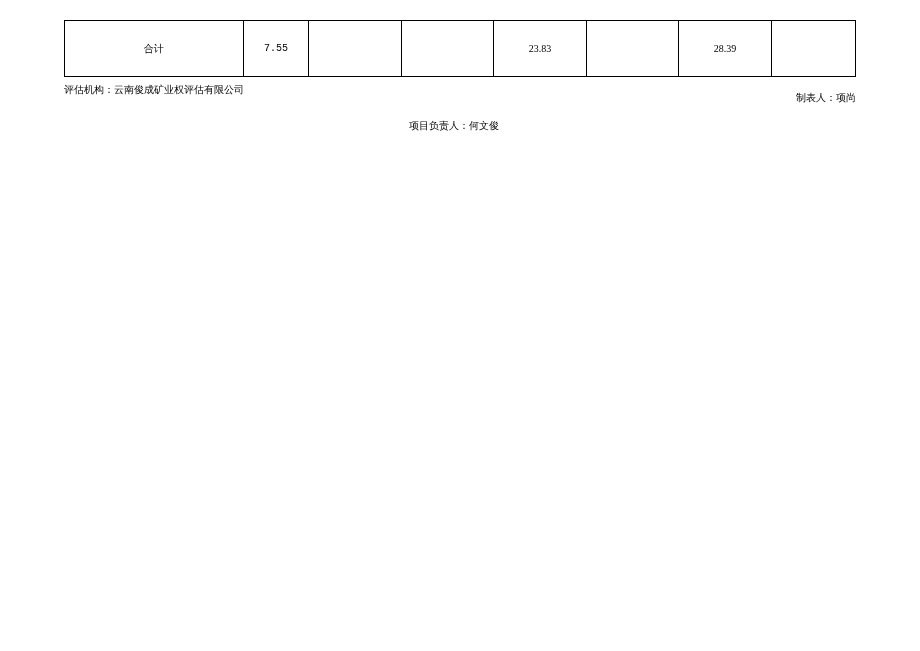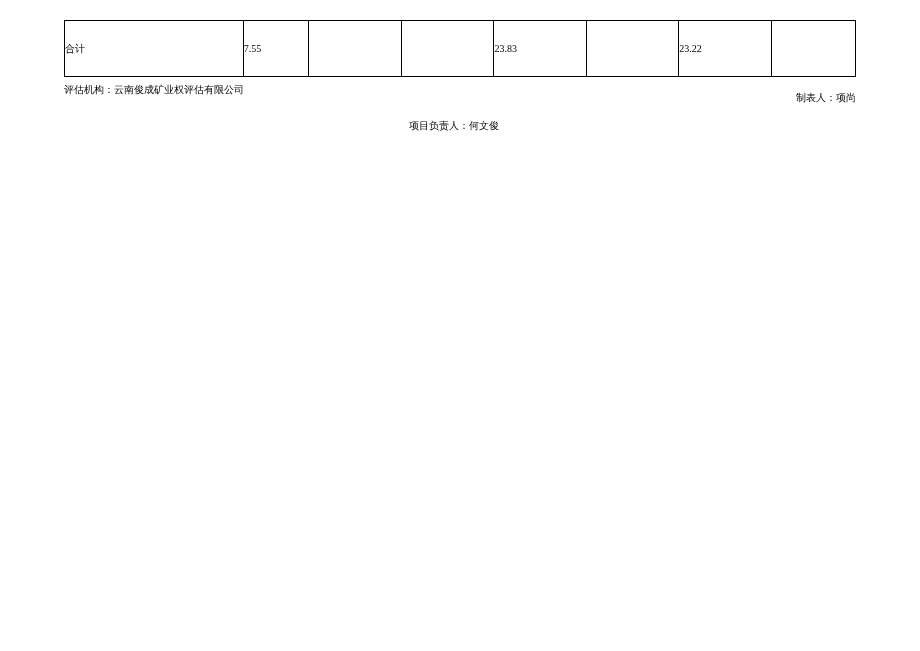--- a/index.html
+++ b/index.html
@@ -22,26 +22,26 @@
       margin: 0 64px;
     }
     table {
       border-collapse: collapse;
       width: 100%;
       table-layout: fixed;
     }
     td {
       border: 1px solid #000000;
       height: 56px;
-      text-align: left;
+      text-align: center;
       vertical-align: middle;
       font-size: 10px;
     }
     .col-1 { width: 174px; }
-    .col-2 { width: 64px; }
+    .col-2 { width: 64px; font-family: Liberation Mono, monospace; }
     .col-3 { width: 90px; }
     .col-4 { width: 90px; }
     .col-5 { width: 90px; }
     .col-6 { width: 90px; }
     .col-7 { width: 90px; }
     .col-8 { width: 82px; }
     .footer-row {
       margin: 6px 64px 0 64px;
       position: relative;
       height: 20px;
@@ -71,21 +71,21 @@
   <div class="table-container">
     <table>
       <tbody>
           <tr>
         <td class="col-1">合计</td>
         <td class="col-2">7.55</td>
         <td class="col-3"></td>
         <td class="col-4"></td>
         <td class="col-5">23.83</td>
         <td class="col-6"></td>
-        <td class="col-7">23.22</td>
+        <td class="col-7">28.39</td>
         <td class="col-8"></td>
       </tr>
     </tbody>
       </table>
   </div>
   <div class="footer-row">
     <span class="footer-left">评估机构：云南俊成矿业权评估有限公司</span>
     <span class="footer-center">项目负责人：何文俊</span>
     <span class="footer-right">制表人：项尚</span>
   </div>

